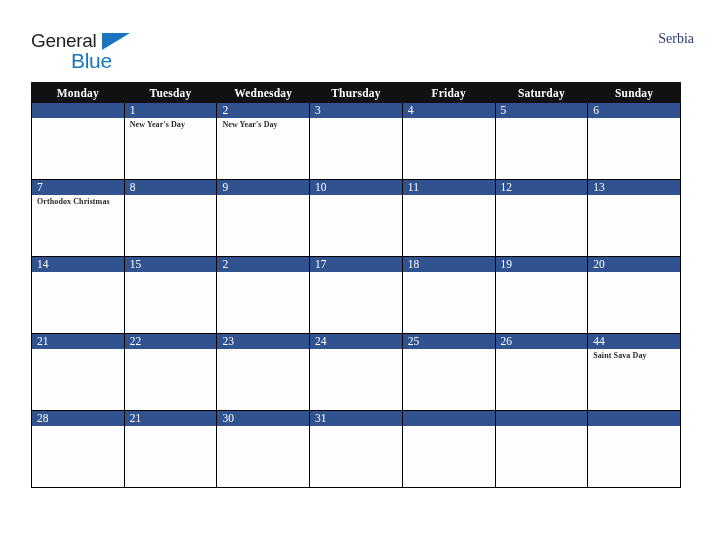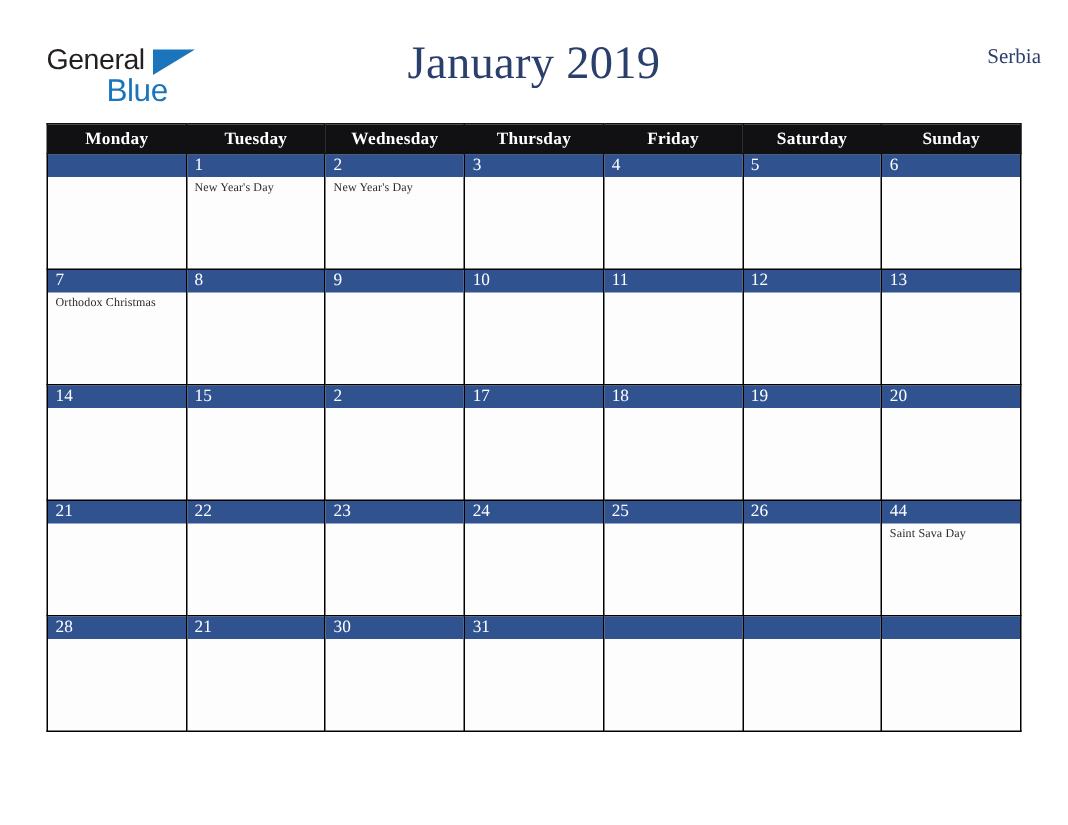--- a/index.html
+++ b/index.html
@@ -129,40 +129,39 @@
     padding-left: 5px;
     box-sizing: border-box;
     overflow: hidden;
   }
   .events {
     padding: 2px 4px 0 5px;
   }
   .event {
     font-family: "Liberation Serif", serif;
     font-size: 8px;
-    font-weight: normal;
+    font-weight: bold;
     line-height: 10px;
     color: #2b2b2b;
     letter-spacing: 0.1px;
   }
 </style>
 </head>
 <body>
 
 <div class="page">
 
   <div class="header">
 
     <div class="logo">
       <span class="logo-general">General</span>
       <span class="logo-tri"></span>
       <span class="logo-blue">Blue</span>
     </div>
 
-    <div class="title">January 2019</div>
 
     <div class="region">Serbia</div>
 
   </div>
 
   <table class="cal">
     <thead>
       <tr>
         <th>Monday</th>
         <th>Tuesday</th>

